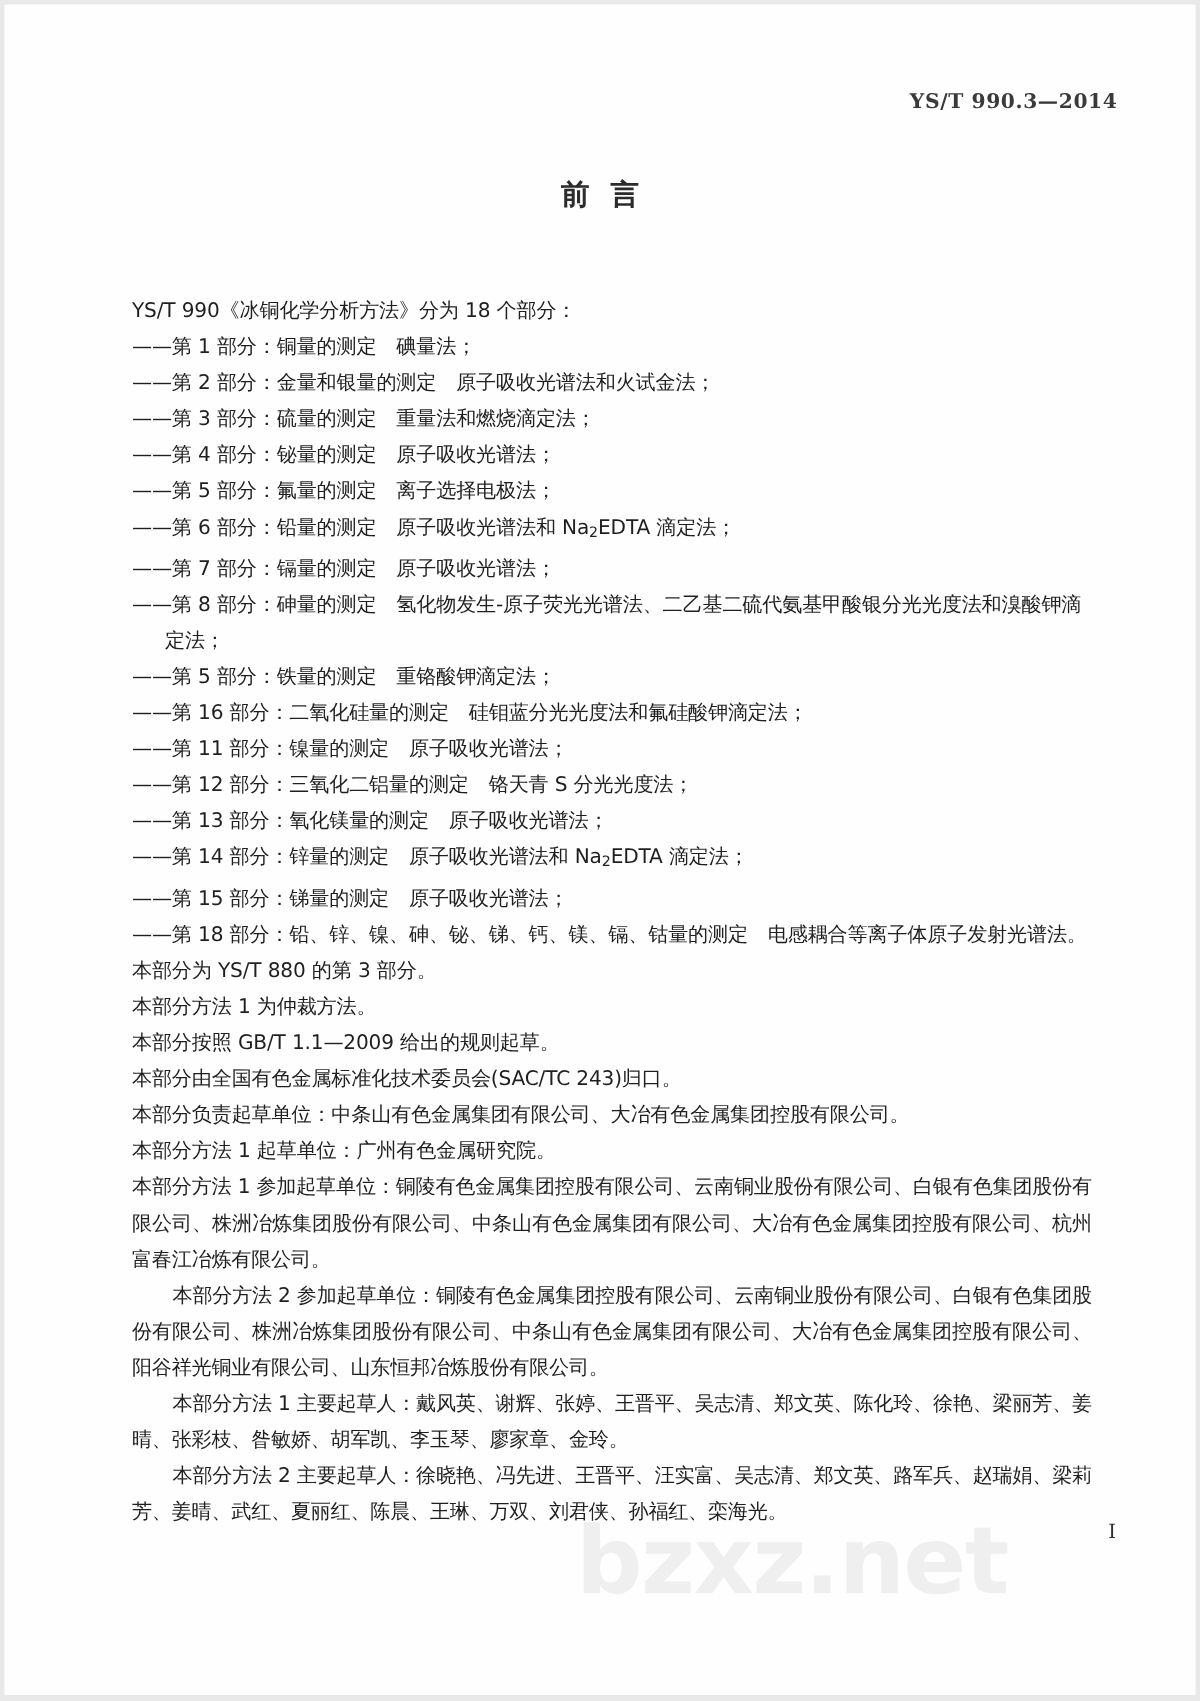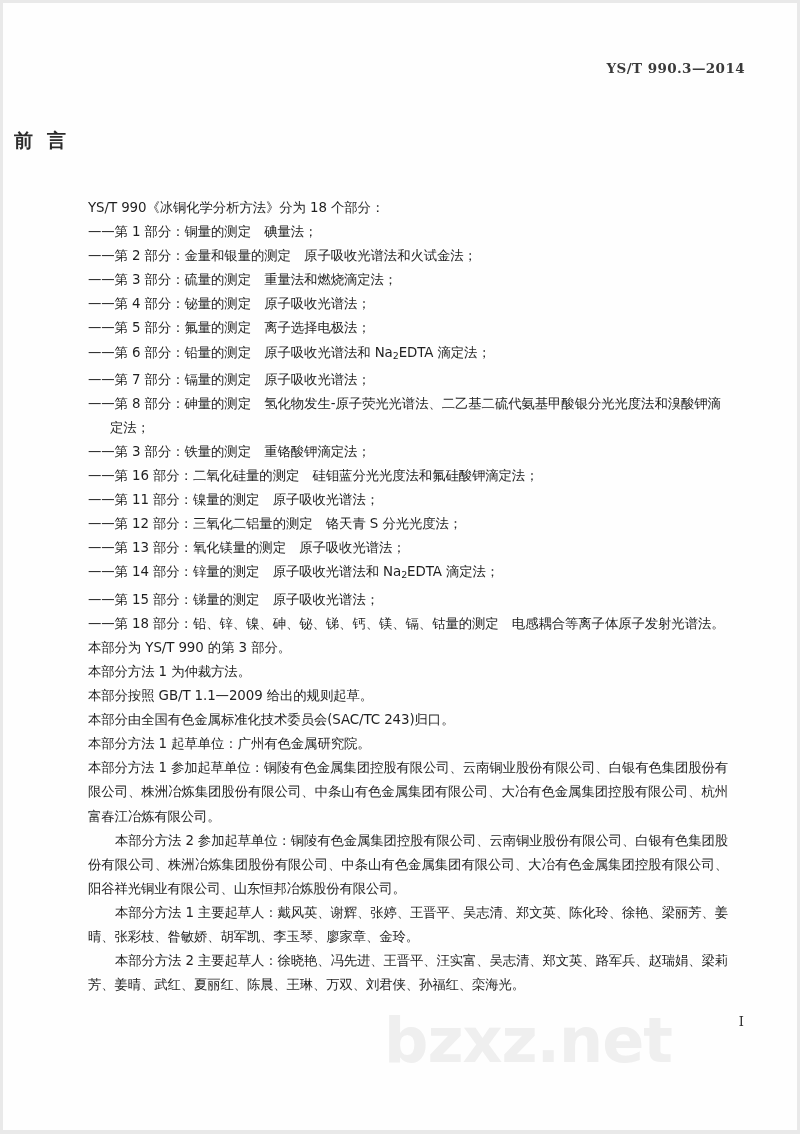--- a/index.html
+++ b/index.html
@@ -57,22 +57,22 @@
     letter-spacing: 0.4px;
     color: #3a3a3a;
     white-space: nowrap;
   }
 
   
   .doc-title {
     position: absolute;
     left: 0;
     right: 0;
-    top: 128px;
-    text-align: left;
+    top: 117px;
+    text-align: center;
     font-family: "DejaVu Sans", sans-serif;
     font-weight: bold;
     font-size: 19px;
     letter-spacing: 14px;
     text-indent: 14px;
     color: #2b2b2b;
   }
 
   
   .body-col {
@@ -161,36 +161,37 @@
     <div class="ln">——第 3 部分：硫量的测定　重量法和燃烧滴定法；</div>
     <div class="ln">——第 4 部分：铋量的测定　原子吸收光谱法；</div>
     <div class="ln">——第 5 部分：氟量的测定　离子选择电极法；</div>
 
     <div class="ln"><span>——第 6 部分：铅量的测定　原子吸收光谱法和 Na</span><span class="sub">2</span><span>EDTA 滴定法；</span></div>
 
     <div class="ln">——第 7 部分：镉量的测定　原子吸收光谱法；</div>
 
     <div class="ln dash-wrap">——第 8 部分：砷量的测定　氢化物发生-原子荧光光谱法、二乙基二硫代氨基甲酸银分光光度法和溴酸钾滴定法；</div>
 
-    <div class="ln">——第 3 部分：铁量的测定　重铬酸钾滴定法；</div>
+    <div class="ln">——第 5 部分：铁量的测定　重铬酸钾滴定法；</div>
     <div class="ln">——第 16 部分：二氧化硅量的测定　硅钼蓝分光光度法和氟硅酸钾滴定法；</div>
     <div class="ln">——第 11 部分：镍量的测定　原子吸收光谱法；</div>
     <div class="ln">——第 12 部分：三氧化二铝量的测定　铬天青 S 分光光度法；</div>
     <div class="ln">——第 13 部分：氧化镁量的测定　原子吸收光谱法；</div>
 
     <div class="ln"><span>——第 14 部分：锌量的测定　原子吸收光谱法和 Na</span><span class="sub">2</span><span>EDTA 滴定法；</span></div>
 
     <div class="ln">——第 15 部分：锑量的测定　原子吸收光谱法；</div>
 
     <div class="ln dash-wrap">——第 18 部分：铅、锌、镍、砷、铋、锑、钙、镁、镉、钴量的测定　电感耦合等离子体原子发射光谱法。</div>
 
-    <div class="ln">本部分为 YS/T 990 的第 3 部分。</div>
+    <div class="ln">本部分为 YS/T 880 的第 3 部分。</div>
     <div class="ln">本部分方法 1 为仲裁方法。</div>
     <div class="ln">本部分按照 GB/T 1.1—2009 给出的规则起草。</div>
     <div class="ln">本部分由全国有色金属标准化技术委员会(SAC/TC 243)归口。</div>
+    <div class="ln">本部分负责起草单位：中条山有色金属集团有限公司、大冶有色金属集团控股有限公司。</div>
     <div class="ln">本部分方法 1 起草单位：广州有色金属研究院。</div>
 
     <div class="ln wrap">本部分方法 1 参加起草单位：铜陵有色金属集团控股有限公司、云南铜业股份有限公司、白银有色集团股份有限公司、株洲冶炼集团股份有限公司、中条山有色金属集团有限公司、大冶有色金属集团控股有限公司、杭州富春江冶炼有限公司。</div>
 
 
     <div class="ln wrap indent2">本部分方法 2 参加起草单位：铜陵有色金属集团控股有限公司、云南铜业股份有限公司、白银有色集团股份有限公司、株洲冶炼集团股份有限公司、中条山有色金属集团有限公司、大冶有色金属集团控股有限公司、阳谷祥光铜业有限公司、山东恒邦冶炼股份有限公司。</div>
 
     <div class="ln wrap indent2">本部分方法 1 主要起草人：戴风英、谢辉、张婷、王晋平、吴志清、郑文英、陈化玲、徐艳、梁丽芳、姜晴、张彩枝、昝敏娇、胡军凯、李玉琴、廖家章、金玲。</div>
 
     <div class="ln wrap indent2">本部分方法 2 主要起草人：徐晓艳、冯先进、王晋平、汪实富、吴志清、郑文英、路军兵、赵瑞娟、梁莉芳、姜晴、武红、夏丽红、陈晨、王琳、万双、刘君侠、孙福红、栾海光。</div>

